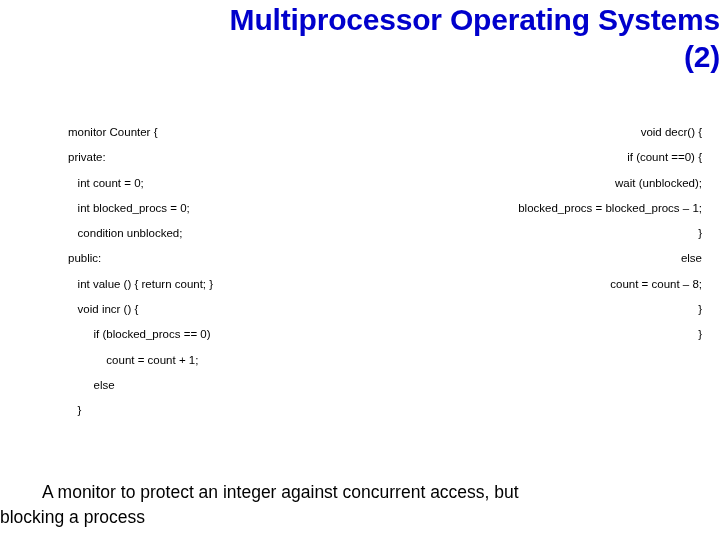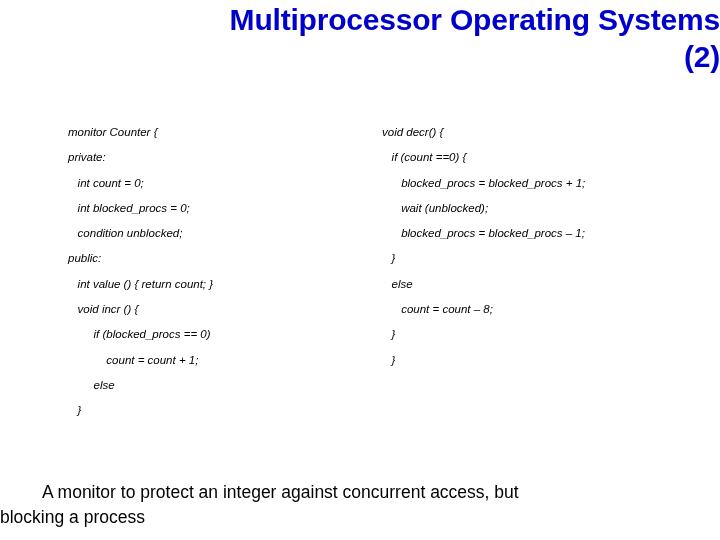--- a/index.html
+++ b/index.html
@@ -30,36 +30,36 @@
     font-weight: bold;
     line-height: 1.22;
     letter-spacing: -0.2px;
   }
   .code-block {
     position: absolute;
     top: 120px;
     left: 0;
     width: 720px;
     height: 330px;
-    font-style: italic;
   }
   .col {
     position: absolute;
     top: 0;
     font-size: 11.5px;
     color: #000000;
     line-height: 25.3px;
   }
   .col-left {
     left: 68px;
     width: 300px;
   }
   .col-right {
     left: 382px;
     width: 320px;
+    text-align: right;
   }
   .line {
     white-space: pre;
     font-family: "Liberation Sans", sans-serif;
   }
   .caption {
     position: absolute;
     top: 480px;
     left: 0;
     width: 720px;
@@ -94,21 +94,20 @@
       <div class="line">   int value () { return count; }</div>
       <div class="line">   void incr () {</div>
       <div class="line">        if (blocked_procs == 0)</div>
       <div class="line">            count = count + 1;</div>
       <div class="line">        else</div>
       <div class="line">   }</div>
     </div>
     <div class="col col-right">
       <div class="line">void decr() {</div>
       <div class="line">   if (count ==0) {</div>
-      <div class="line">      blocked_procs = blocked_procs + 1;</div>
       <div class="line">      wait (unblocked);</div>
       <div class="line">      blocked_procs = blocked_procs – 1;</div>
       <div class="line">   }</div>
       <div class="line">   else</div>
       <div class="line">      count = count – 8;</div>
       <div class="line">   }</div>
       <div class="line">   }</div>
     </div>
   </div>
 

